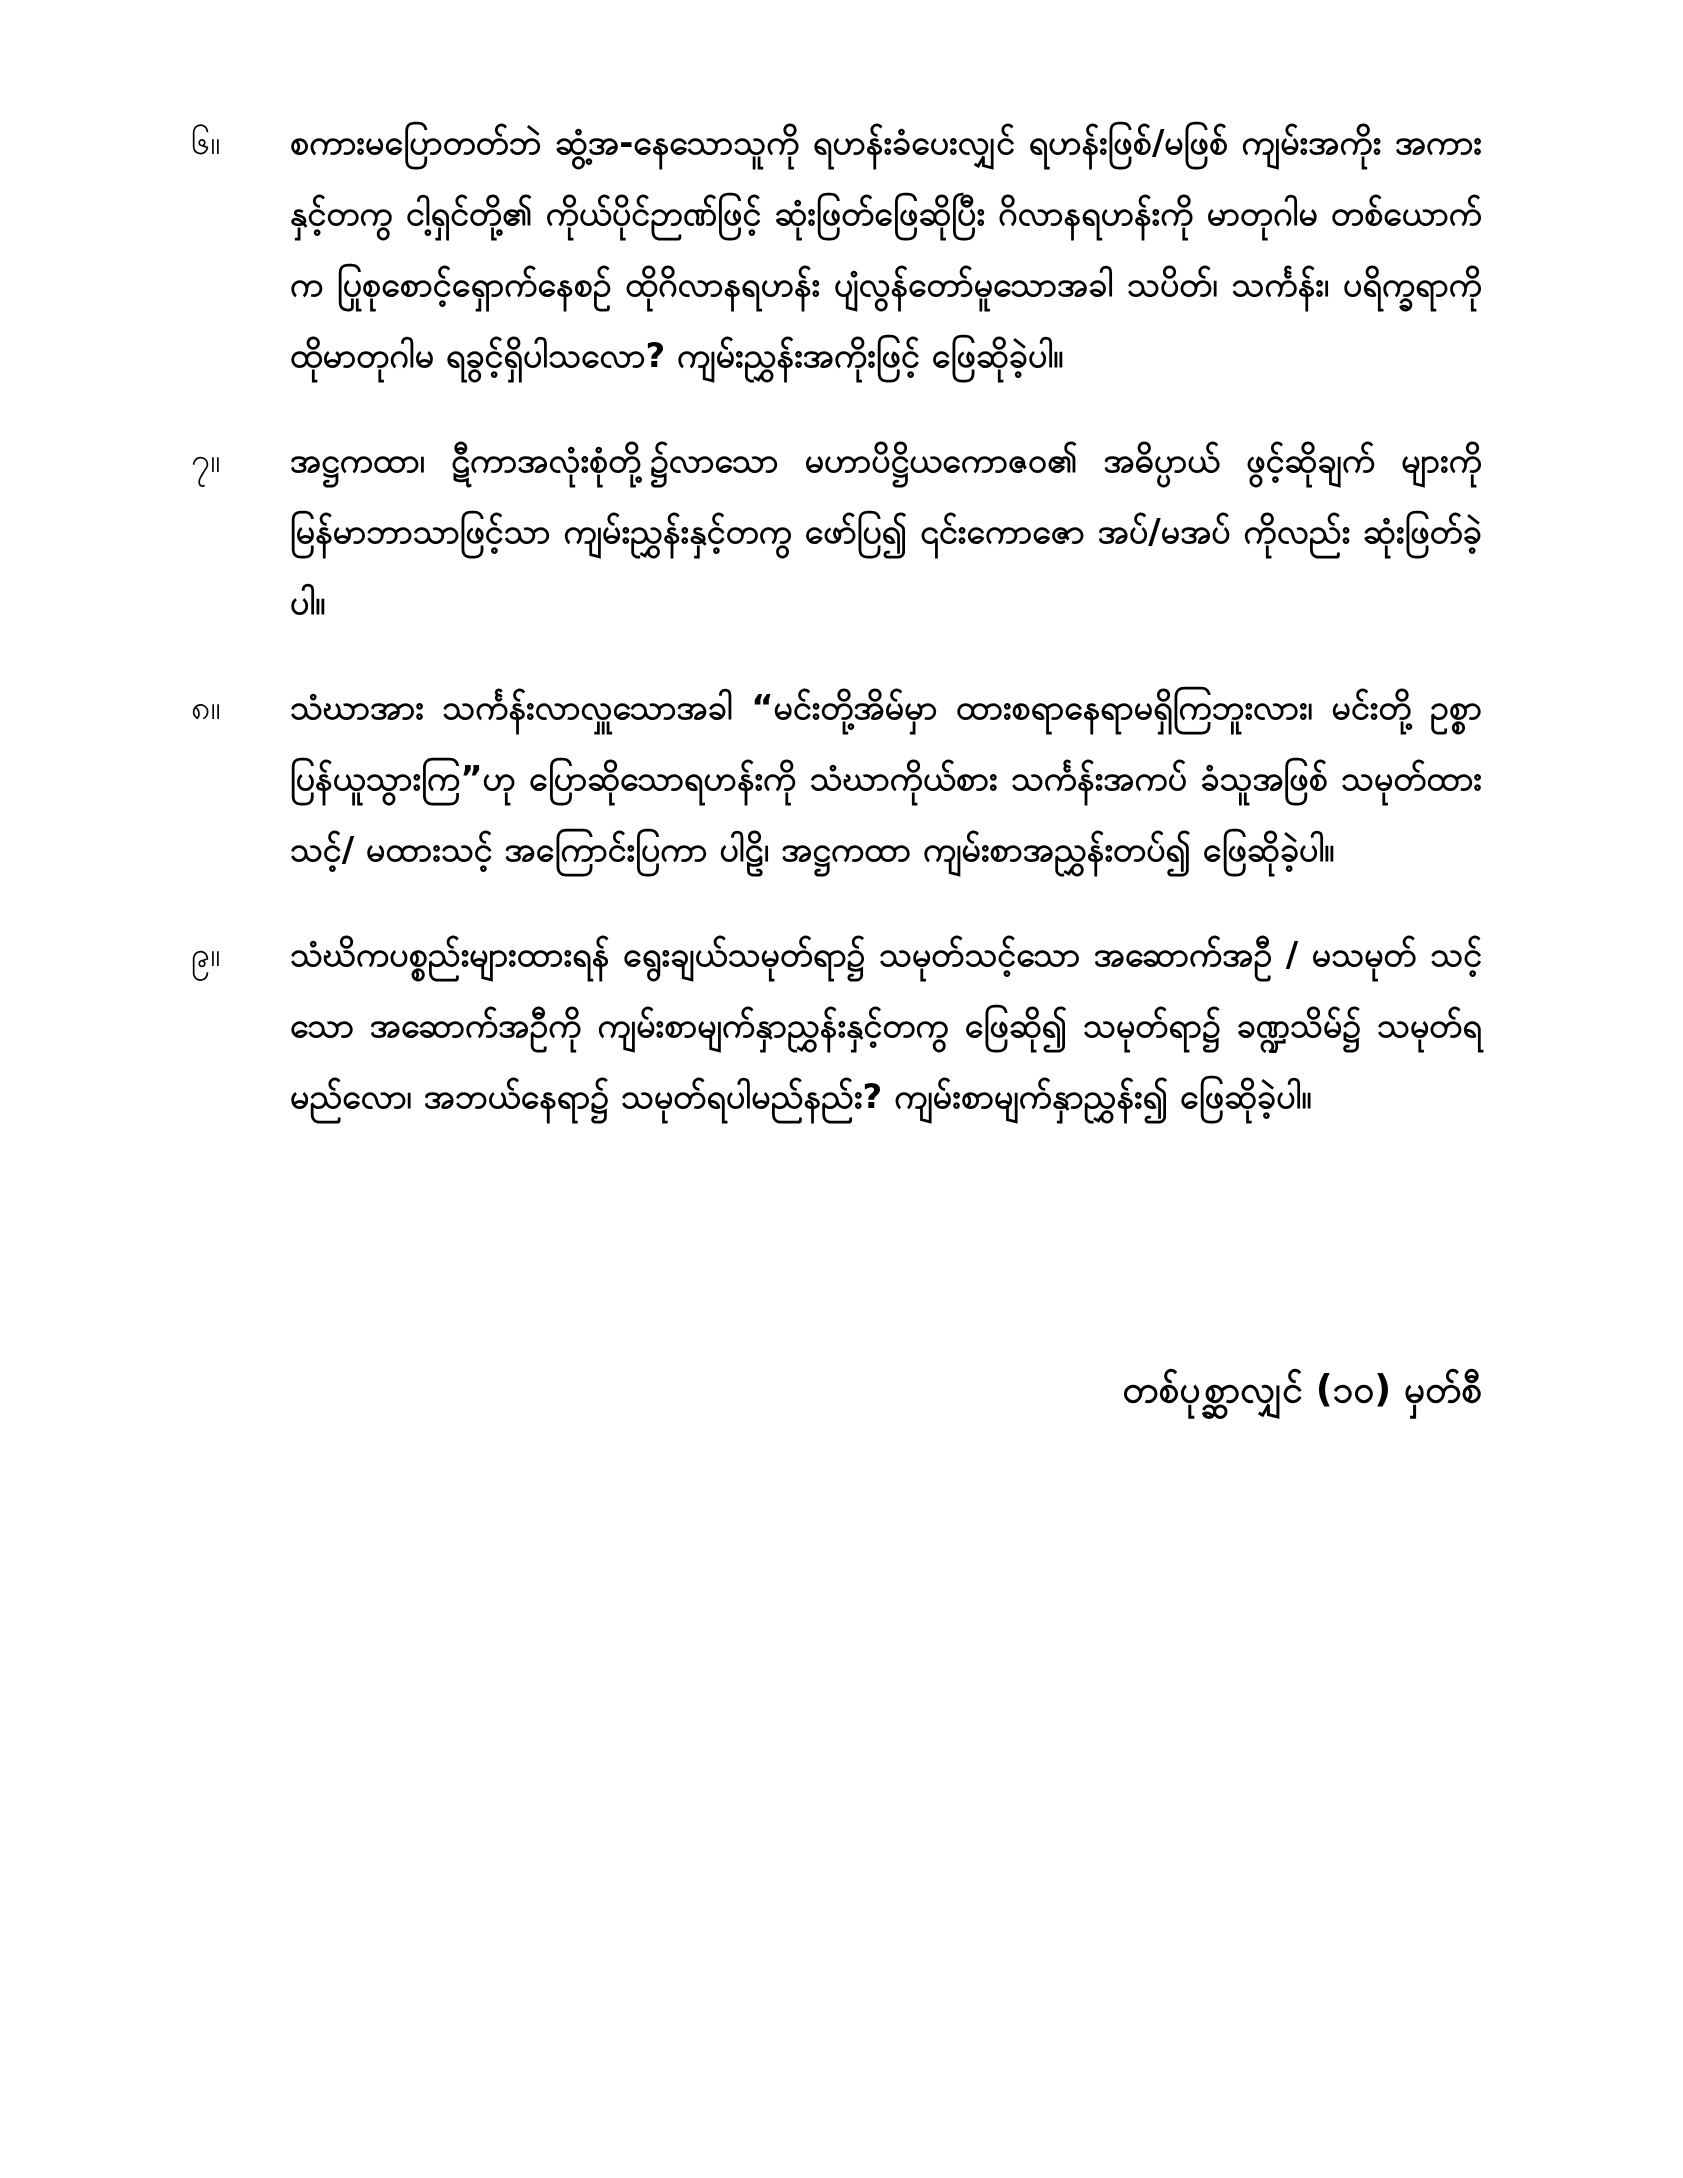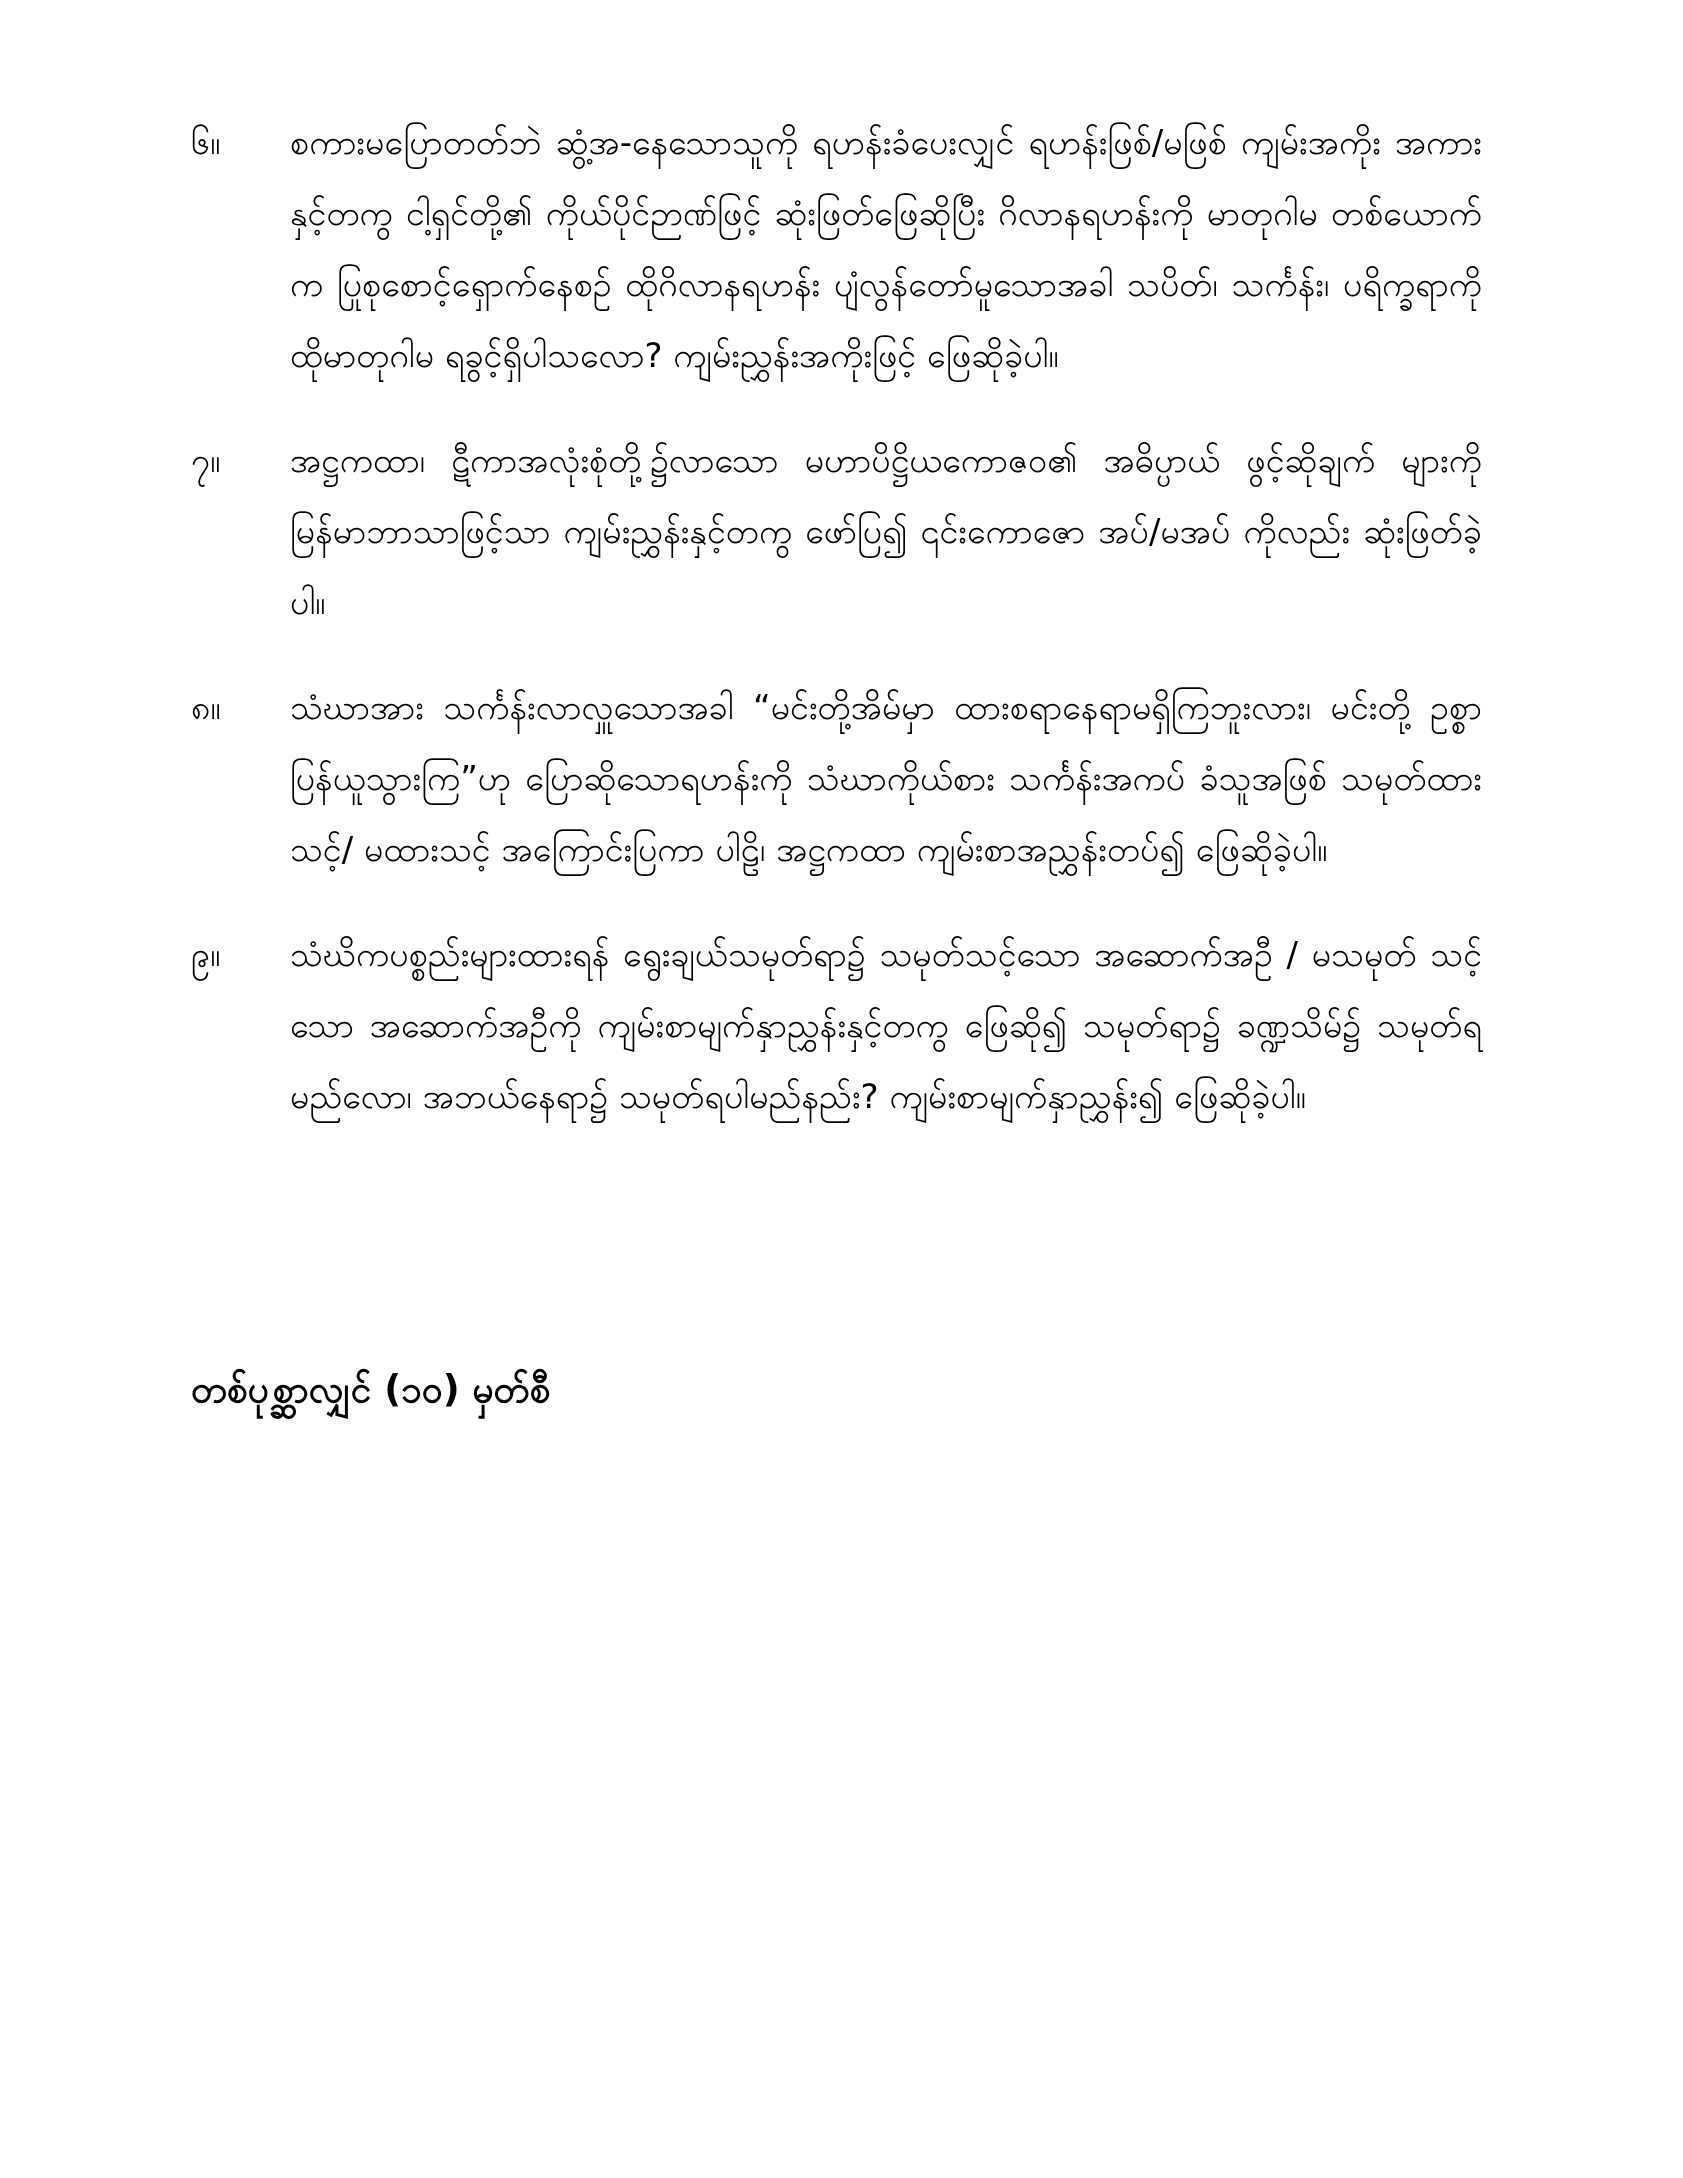--- a/index.html
+++ b/index.html
@@ -34,25 +34,26 @@
   .item-number {
     flex: 0 0 99px;
     width: 99px;
     text-align: left;
     white-space: nowrap;
   }
   .item-text {
     flex: 1 1 auto;
     text-align: justify;
     text-justify: inter-word;
+    font-weight: bold;
   }
   .footer-line {
     margin-top: 228px;
     width: 100%;
-    text-align: left;
+    text-align: right;
     font-size: 37px;
     font-weight: bold;
     line-height: 59px;
   }
 </style>
 </head>
 <body>
 
 <div class="page">
   <div class="content">

